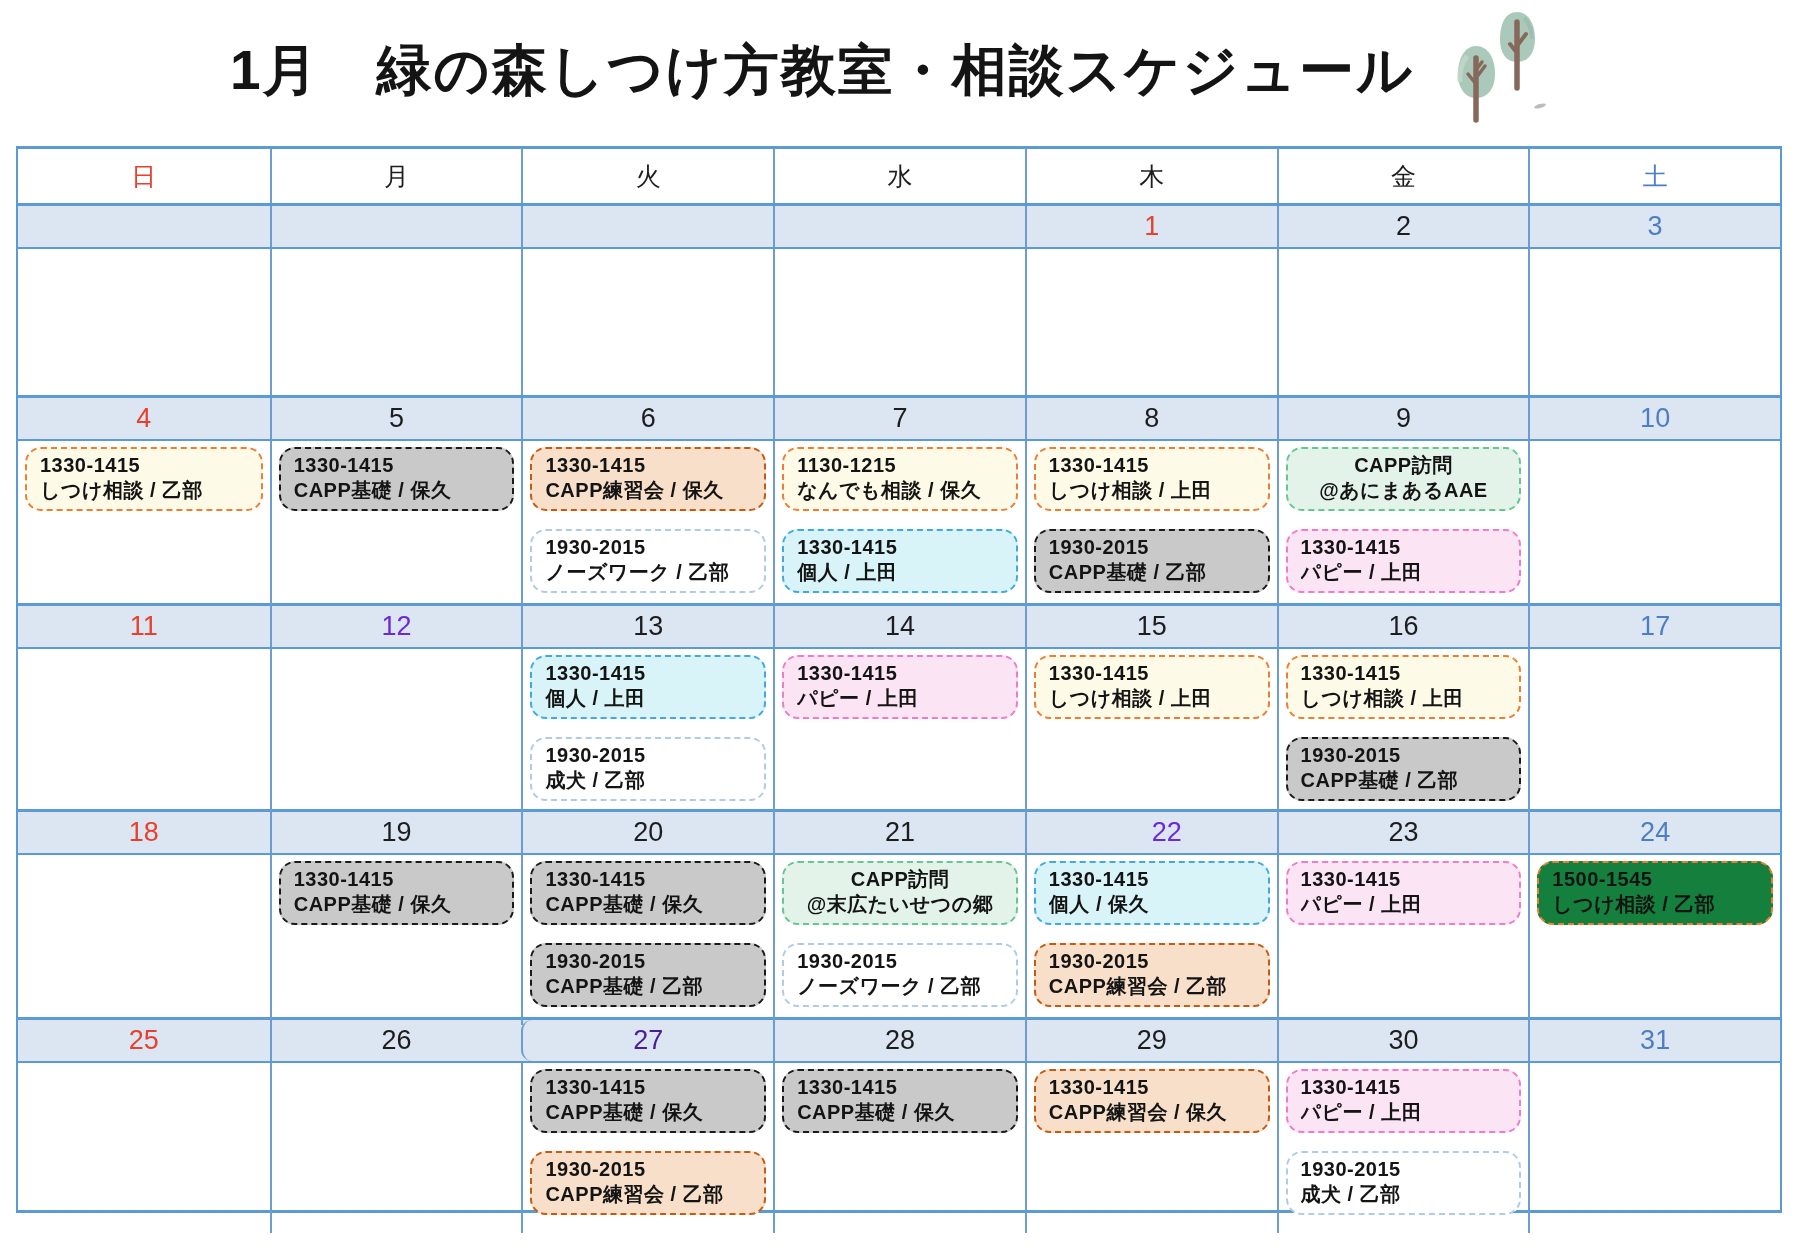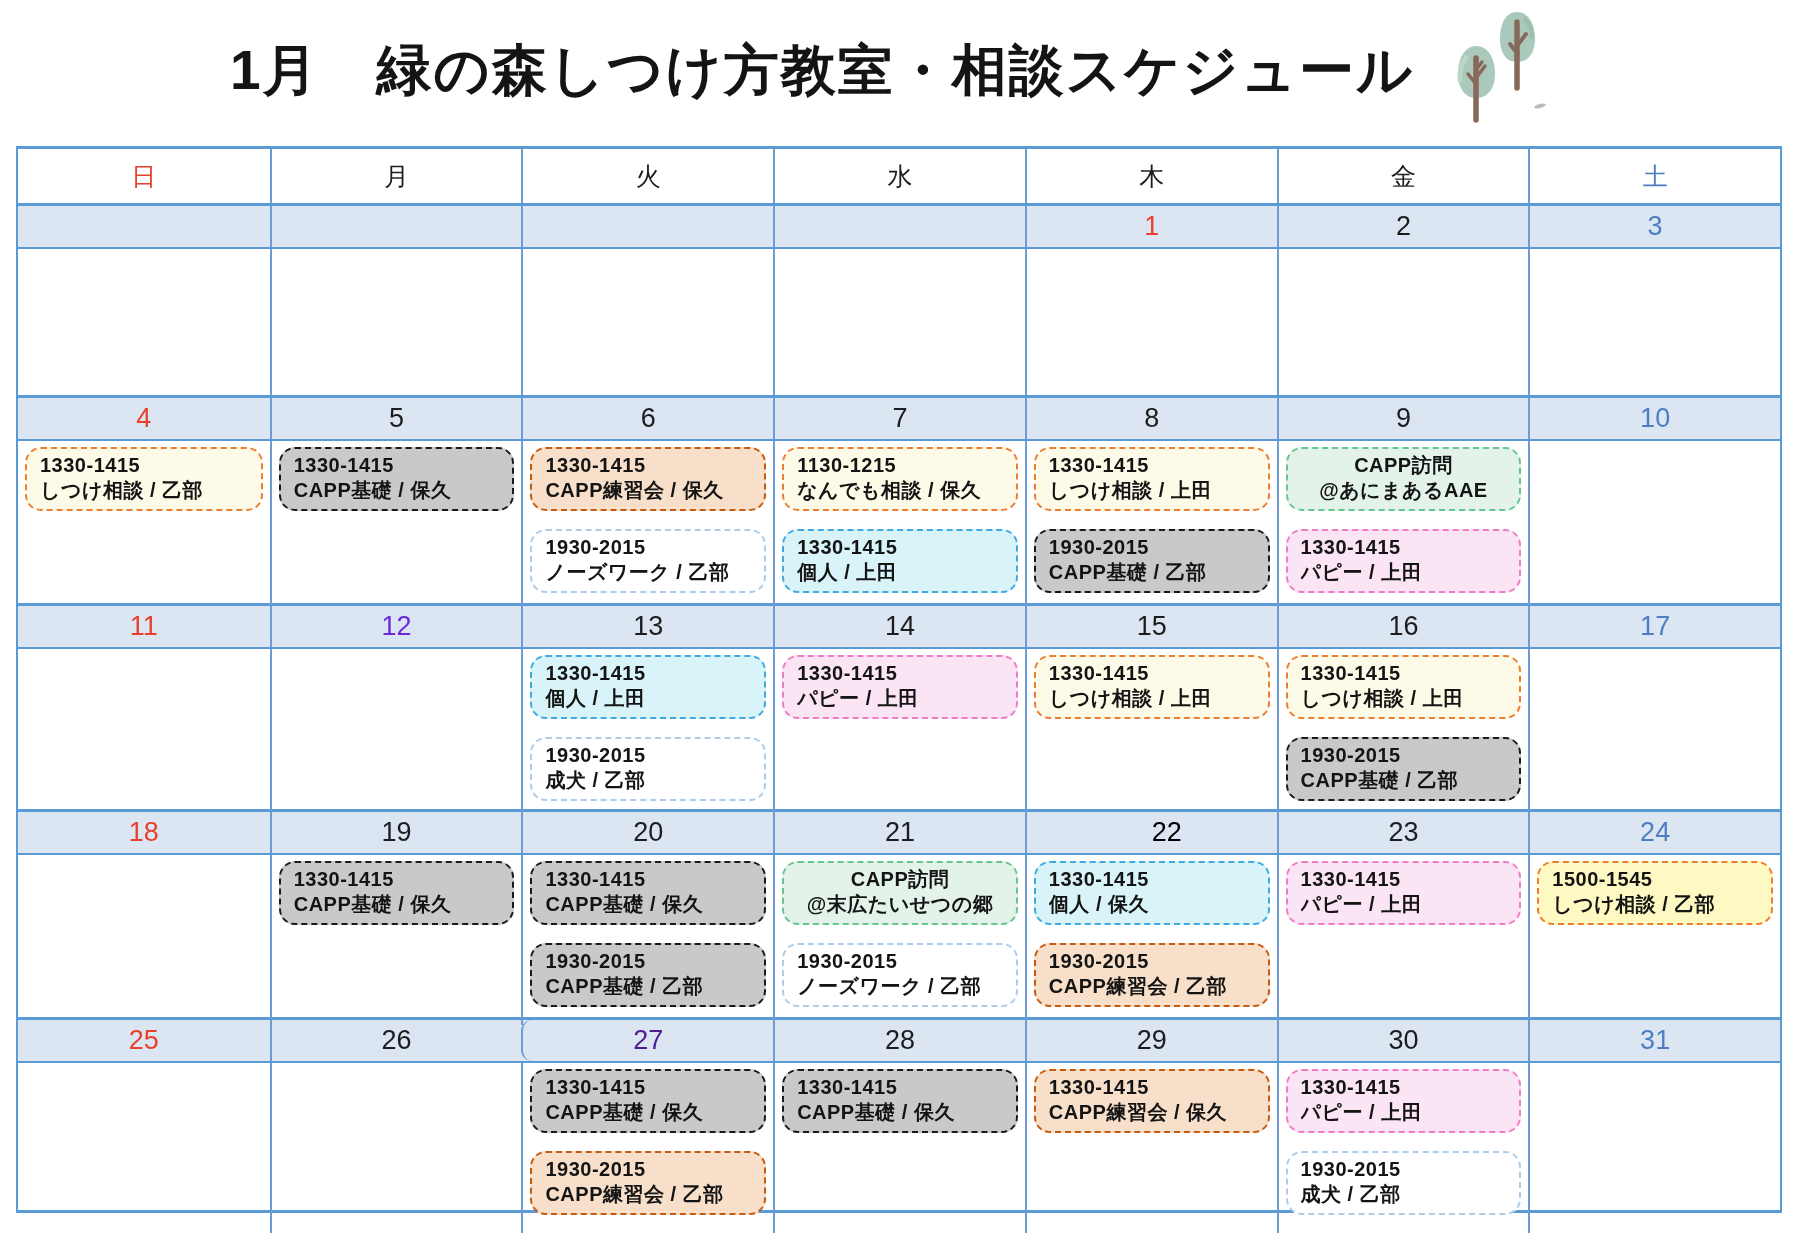--- a/index.html
+++ b/index.html
@@ -203,21 +203,21 @@
           <div class="event-line">CAPP基礎 / 乙部</div>
         </div>
       </div>
       <div class="day-cell"></div>
     </div>
     <div class="row date-row">
       <div class="date-cell" style="color: rgb(232, 64, 44);">18</div>
       <div class="date-cell" style="color: rgb(29, 29, 31);">19</div>
       <div class="date-cell" style="color: rgb(29, 29, 31);">20</div>
       <div class="date-cell" style="color: rgb(29, 29, 31);">21</div>
-      <div class="date-cell" style="color: #000000; padding-left: 30px;">22</div>
+      <div class="date-cell" style="color: #6d28d9; padding-left: 30px;">22</div>
       <div class="date-cell" style="color: rgb(29, 29, 31);">23</div>
       <div class="date-cell" style="color: rgb(77, 126, 194);">24</div>
     </div>
     <div class="row content-row" style="height: 162px;">
       <div class="day-cell"></div>
       <div class="day-cell">
         <div class="event" style="background: rgb(201, 201, 201); border-color: rgb(26, 26, 26);">
           <div class="event-line">1330-1415</div>
           <div class="event-line">CAPP基礎 / 保久</div>
         </div>
@@ -252,21 +252,21 @@
           <div class="event-line">CAPP練習会 / 乙部</div>
         </div>
       </div>
       <div class="day-cell">
         <div class="event" style="background: rgb(251, 228, 243); border-color: rgb(238, 124, 200);">
           <div class="event-line">1330-1415</div>
           <div class="event-line">パピー / 上田</div>
         </div>
       </div>
       <div class="day-cell">
-        <div class="event" style="background: #fef9c3; border-color: rgb(237, 125, 49);">
+        <div class="event" style="background: #15803d; border-color: rgb(237, 125, 49);">
           <div class="event-line">1500-1545</div>
           <div class="event-line">しつけ相談 / 乙部</div>
         </div>
       </div>
     </div>
     <div class="row date-row">
       <div class="date-cell" style="color: rgb(232, 64, 44);">25</div>
       <div class="date-cell" style="color: rgb(29, 29, 31);">26</div>
       <div class="date-cell" style="color: #4c1d95; border-radius: 11px;">27</div>
       <div class="date-cell" style="color: rgb(29, 29, 31);">28</div>

